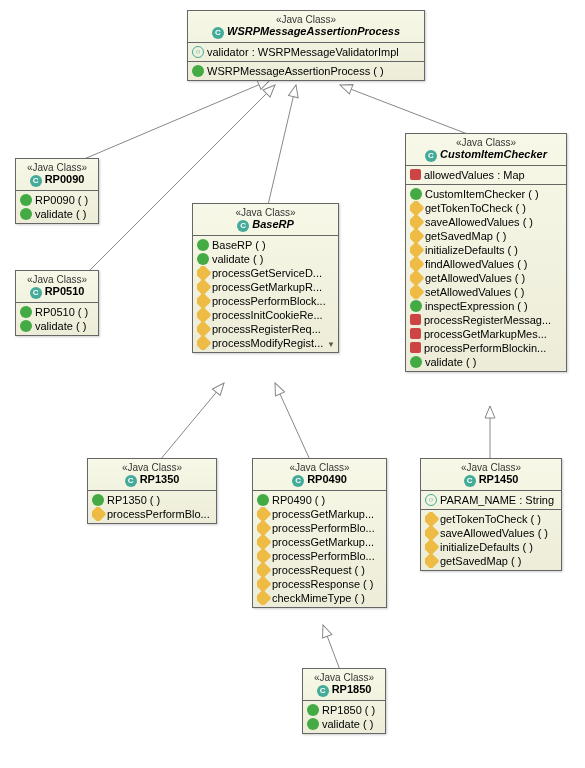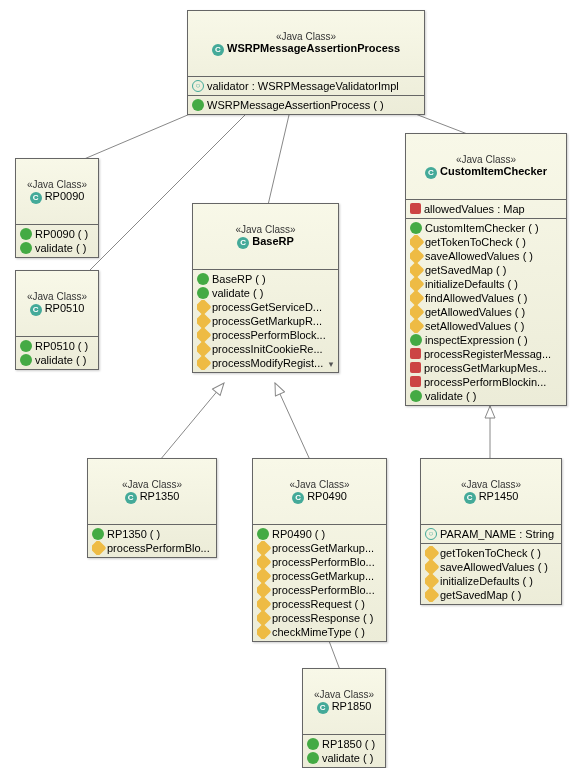--- a/index.html
+++ b/index.html
@@ -1,20 +1,20 @@
 <!DOCTYPE html>
 <html><head>
 <meta charset="utf-8">
 <style>
 body{margin:0;padding:0;background:#fff;font-family:Arial,sans-serif;font-size:11px;position:relative;width:585px;height:768px}
 .uml-box{position:absolute;border:1px solid #666;background:linear-gradient(#f8f8e8,#ececd8);box-shadow:1px 1px 2px rgba(0,0,0,0.2)}
-.uml-header{border-bottom:1px solid #666;padding:20px 6px;text-align:center}
+.uml-header{border-bottom:1px solid #666;padding:3px 6px;text-align:center}
 .stereo{font-size:10px;color:#333}
-.cname{font-weight:bold;}
-.cname-normal{font-weight:normal}
+.cname{font-weight:bold;font-style:italic}
+.cname-normal{font-weight:bold}
 .uml-attrs{border-bottom:1px solid #666;padding:2px 4px}
 .uml-methods{padding:2px 4px}
 .item{display:flex;align-items:center;gap:3px;padding:1px 0;white-space:nowrap;overflow:hidden}
 .ico{width:12px;height:12px;border-radius:50%;display:inline-flex;align-items:center;justify-content:center;font-size:8px;font-weight:bold;flex-shrink:0}
 .ico-c{background:#4a9;color:#fff;border-radius:50%}
 .ico-pub{background:#4a4;color:#fff}
 .ico-prot{background:#eb4;color:#fff;transform:rotate(45deg);border-radius:2px}
 .ico-priv{background:#c44;color:#fff;border-radius:2px;transform:none;width:11px;height:11px}
 .ico-open{background:transparent;border:1px solid #4a9;color:#4a9;width:10px;height:10px}
 svg.lines{position:absolute;top:0;left:0;width:585px;height:768px;z-index:-1}
@@ -117,20 +117,24 @@
     <div class="item">
         <span class="ico ico-prot"></span>
         <span>processPerformBlock...</span>
       </div>
     <div class="item">
         <span class="ico ico-prot"></span>
         <span>processInitCookieRe...</span>
       </div>
     <div class="item">
         <span class="ico ico-prot"></span>
+        <span>processRegisterReq...</span>
+      </div>
+    <div class="item">
+        <span class="ico ico-prot"></span>
         <span>processModifyRegist...</span>
       </div>
   </div>
   <div class="scroll-hint">▾</div>
 </div>
 
 <div class="uml-box" style="left:405px;top:133px;width:160px">
   <div class="uml-header">
     <div class="stereo">«Java Class»</div>
     <div><span class="ico ico-c">C</span> <span class="cname">CustomItemChecker</span></div>

